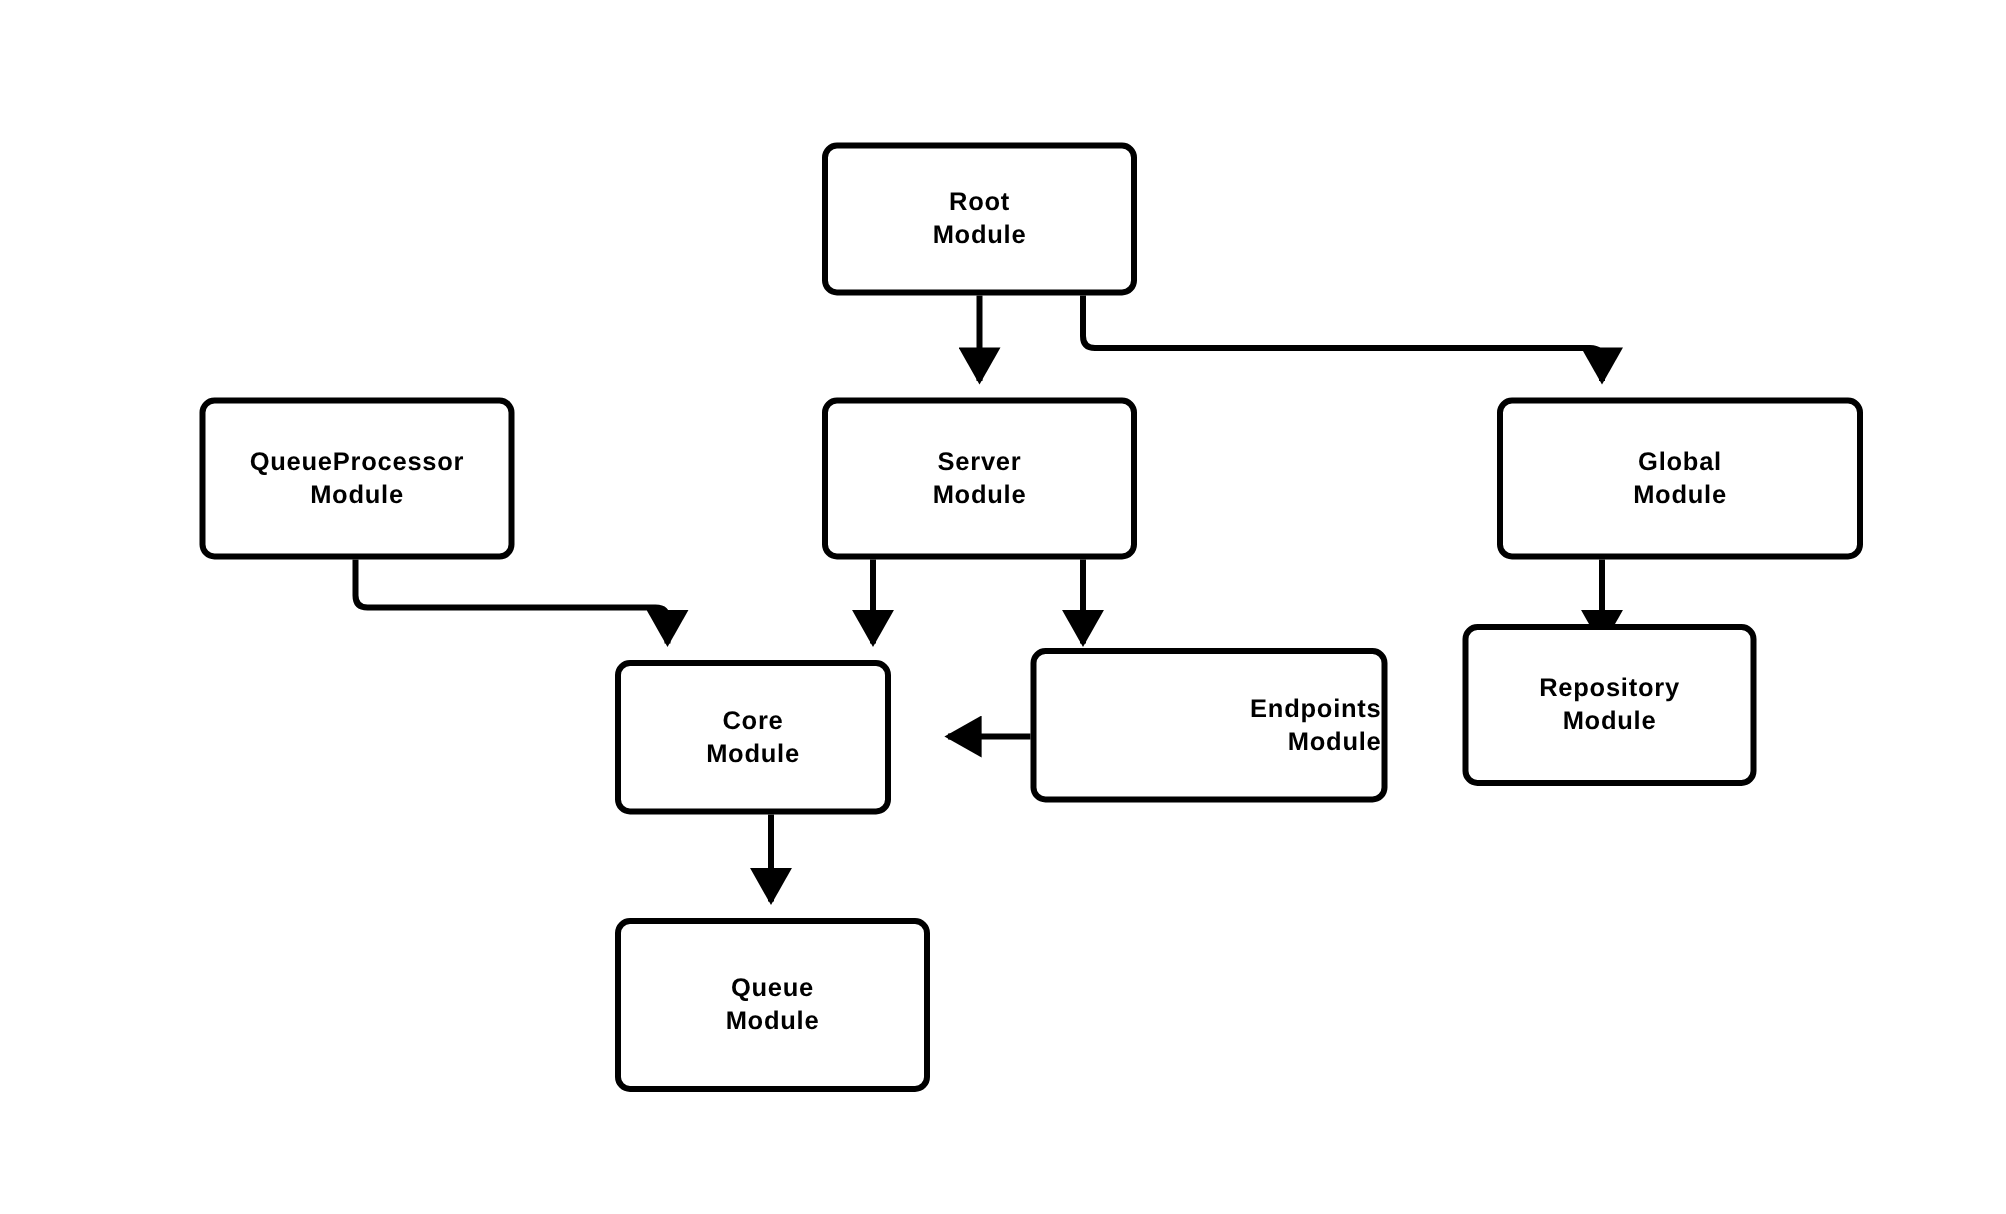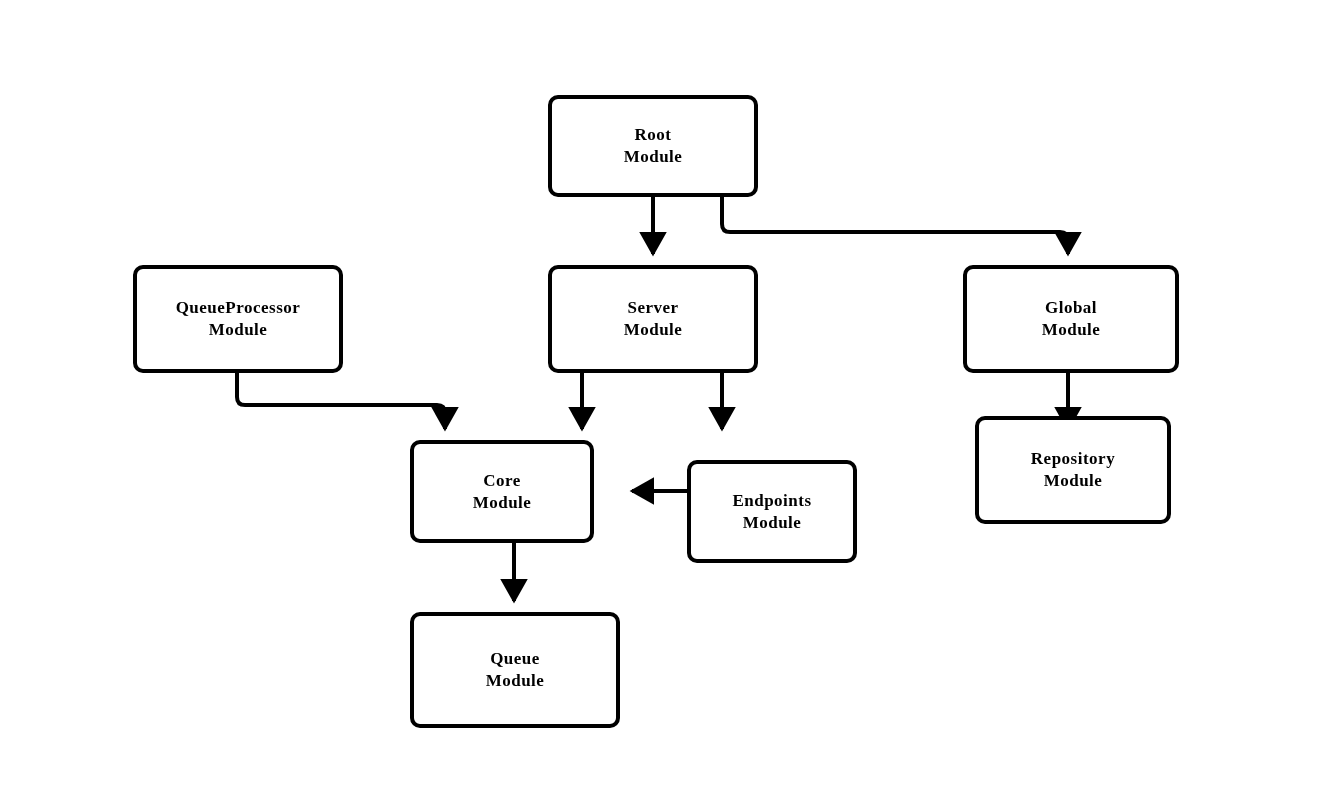--- a/index.html
+++ b/index.html
@@ -33,21 +33,21 @@
     border: 4px solid #000000;
     border-radius: 10px;
     display: flex;
     flex-direction: column;
     align-items: center;
     justify-content: center;
     text-align: center;
     z-index: 2;
   }
   .node-label {
-    font-family: Liberation Serif, serif;
+    font-family: Liberation Sans, sans-serif;
     font-size: 17px;
     font-weight: 700;
     line-height: 22px;
     color: #000000;
     letter-spacing: 0.5px;
     white-space: pre;
   }
 </style>
 </head>
 <body>
@@ -86,31 +86,31 @@
   <div class="node" style="left:133px; top:265px; width:210px; height:108px;align-items:center;">
     <span class="node-label">QueueProcessor</span>
     <span class="node-label">Module</span>
   </div>
 
   <div class="node" style="left:548px; top:265px; width:210px; height:108px;">
     <span class="node-label">Server</span>
     <span class="node-label">Module</span>
   </div>
 
-  <div class="node" style="left:963px; top:265px; width:216px; height:108px;">
+  <div class="node" style="left:998px; top:265px; width:244px; height:108px;">
     <span class="node-label">Global</span>
     <span class="node-label">Module</span>
   </div>
 
   <div class="node" style="left:410px; top:440px; width:184px; height:103px;">
     <span class="node-label">Core</span>
     <span class="node-label">Module</span>
   </div>
 
-  <div class="node" style="left:687px; top:460px; width:170px; height:103px;">
+  <div class="node" style="left:687px; top:432px; width:238px; height:103px;align-items:flex-end;">
     <span class="node-label">Endpoints</span>
     <span class="node-label">Module</span>
   </div>
 
   <div class="node" style="left:963px; top:416px; width:196px; height:108px;margin-left:12px;">
     <span class="node-label">Repository</span>
     <span class="node-label">Module</span>
   </div>
 
   <div class="node" style="left:410px; top:612px; width:210px; height:116px;">

